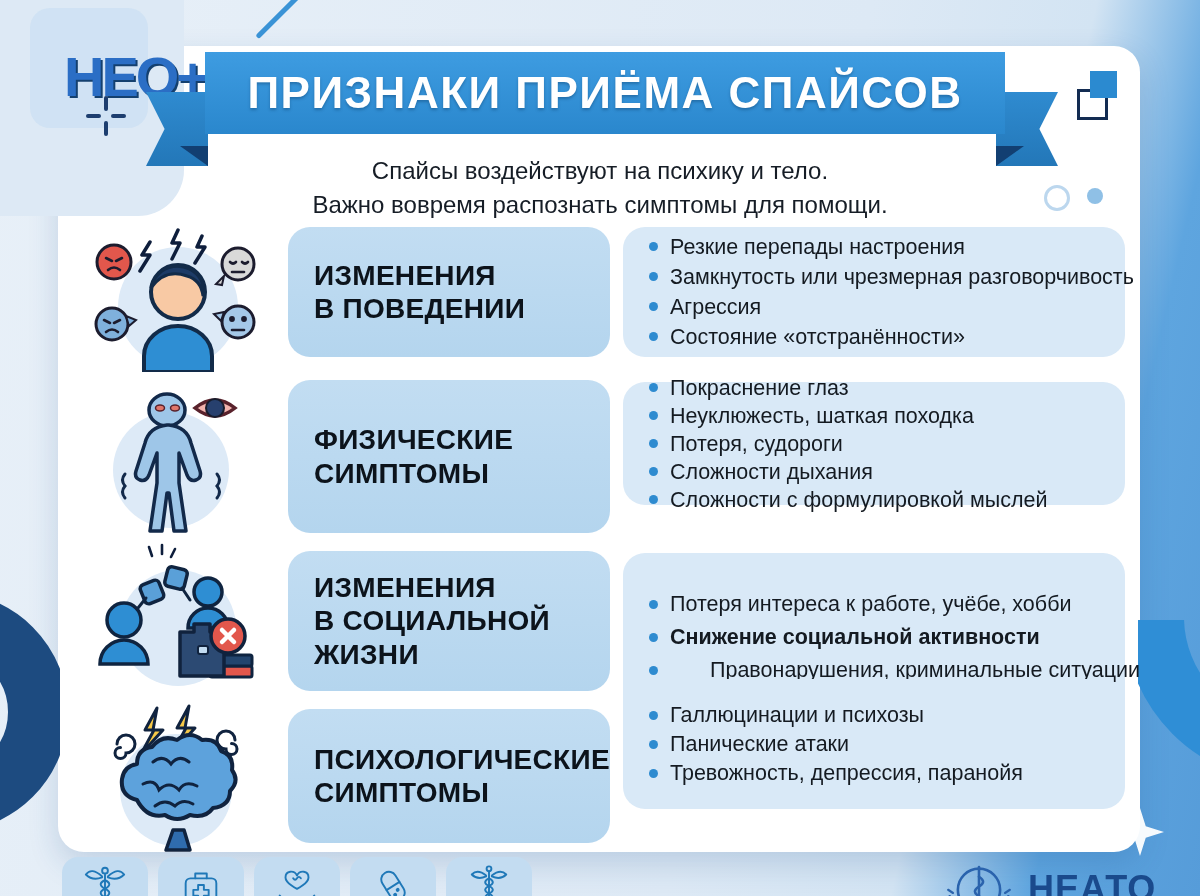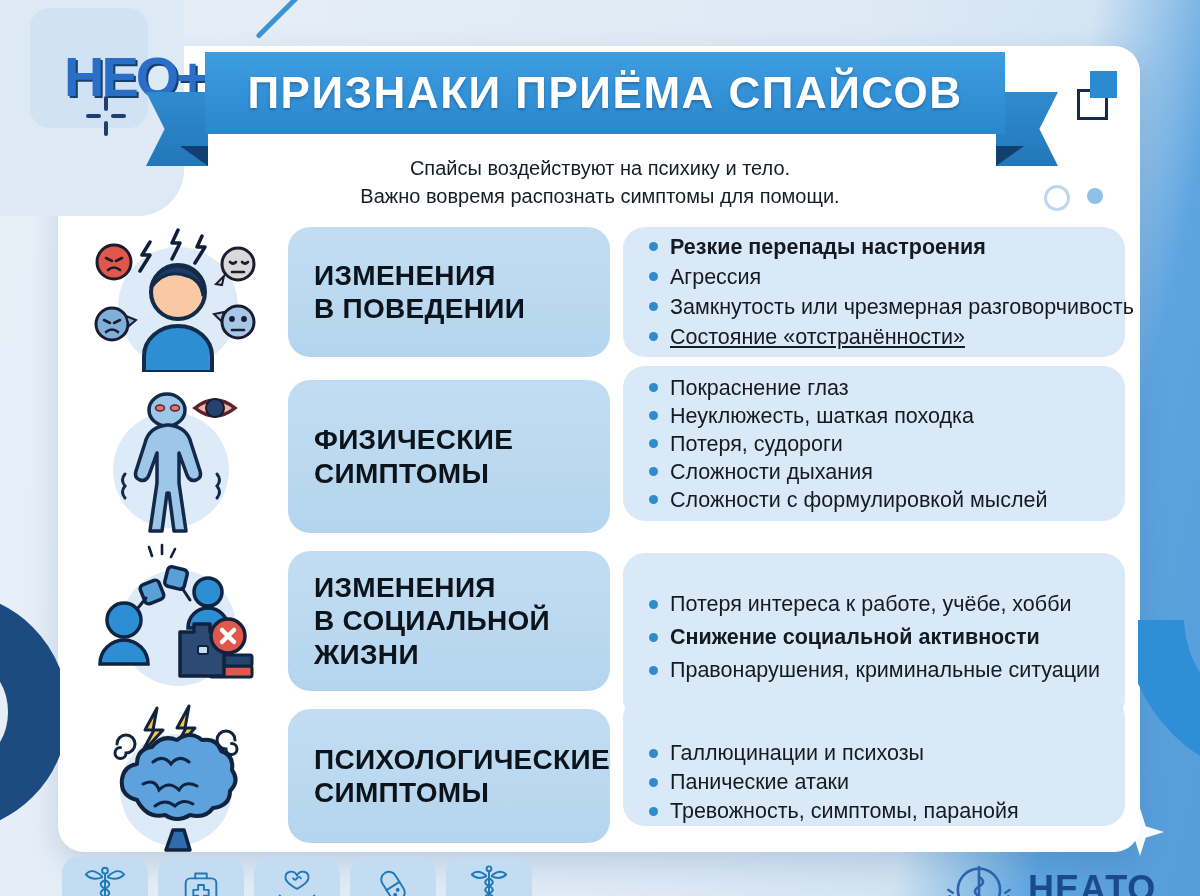--- a/index.html
+++ b/index.html
@@ -22,21 +22,21 @@
     display:flex;align-items:center;justify-content:center;z-index:5;}
   .ribbon-title{color:#ffffff;font-size:44px;font-weight:800;letter-spacing:1.5px;white-space:nowrap;
     text-shadow:0 2px 3px rgba(10,50,90,.35);}
   .ribbon-arm{top:92px;width:62px;height:74px;background:linear-gradient(180deg,#2f8bd0,#2377b8);z-index:3;}
   .arm-left{left:146px;clip-path:polygon(0 0,100% 0,100% 100%,0 100%,30% 50%);}
   .arm-right{left:996px;clip-path:polygon(0 0,100% 0,70% 50%,100% 100%,0 100%);}
   .ribbon-fold{top:146px;width:28px;height:20px;background:#123f72;z-index:4;}
   .fold-left{left:180px;clip-path:polygon(0 0,100% 0,100% 100%);}
   .fold-right{left:996px;clip-path:polygon(0 0,100% 0,0 100%);}
   
-  .intro{left:160px;top:154px;width:880px;text-align:center;font-size:20px;line-height:1.42;color:#161d26;z-index:5;}
+  .intro{left:160px;top:154px;width:880px;text-align:center;font-size:24px;line-height:1.42;color:#161d26;z-index:5;}
   
   .title-box{left:288px;width:322px;background:linear-gradient(180deg,#c2ddf2,#b4d5ee);border-radius:22px;
     display:flex;flex-direction:column;justify-content:center;padding:0 26px;box-sizing:border-box;}
   .title-line{font-size:28px;font-weight:800;color:#0c131b;line-height:1.18;letter-spacing:.3px;}
   .bullet-box{left:623px;width:502px;background:#d9e9f7;border-radius:22px;
     display:flex;flex-direction:column;justify-content:center;padding:0 4px 0 26px;box-sizing:border-box;}
   .bullet{display:flex;align-items:flex-start;font-size:21.5px;color:#141a21;white-space:nowrap;}
   .dot{flex:0 0 9px;width:9px;height:9px;border-radius:50%;background:#2e8bd0;margin:10px 12px 0 0;}
   .icon-wrap{left:84px;width:184px;display:flex;align-items:center;justify-content:center;}
   
@@ -137,33 +137,33 @@
       <path d="M58 150 v-16 a34 30 0 0 1 68 0 v16 z" fill="#2e8ed3" stroke="#122b49" stroke-width="4"></path>
       <circle cx="92" cy="70" r="27" fill="#f8c9a4" stroke="#122b49" stroke-width="4"></circle>
       <path d="M65 66 a27 27 0 0 1 50 -8 q4 10 2 16 q-2 -16 -16 -20 q-22 -8 -36 12 z" fill="#1d3b66" stroke="#122b49" stroke-width="3"></path>
     </svg>
   </div>
   <div class="abs title-box" style="top:227px;height:130px;">
     <div class="title-line">ИЗМЕНЕНИЯ</div>
     <div class="title-line">В ПОВЕДЕНИИ</div>
   </div>
   <div class="abs bullet-box" style="top:227px;height:130px;">
-    <div class="bullet" style="line-height:30px;font-weight:bold;">
+    <div class="bullet" style="line-height:30px;">
         <span class="dot"></span>
         <span>Резкие перепады настроения</span>
       </div>
     <div class="bullet" style="line-height:30px;">
         <span class="dot"></span>
+        <span>Замкнутость или чрезмерная разговорчивость</span>
+      </div>
+    <div class="bullet" style="line-height:30px;">
+        <span class="dot"></span>
         <span>Агрессия</span>
       </div>
     <div class="bullet" style="line-height:30px;">
-        <span class="dot"></span>
-        <span>Замкнутость или чрезмерная разговорчивость</span>
-      </div>
-    <div class="bullet" style="line-height:30px;text-decoration:underline;">
         <span class="dot"></span>
         <span>Состояние «отстранённости»</span>
       </div>
   </div>
 
   <div class="abs icon-wrap" style="top:378px;height:160px;">
     <svg width="170" height="160" viewBox="0 0 170 160">
       <circle cx="80" cy="92" r="58" fill="#ddeaf7"></circle>
       <path d="M104 30 q20 -16 40 0 q-20 16 -40 0 z" fill="#f2b3ae" stroke="#59222c" stroke-width="3.5"></path>
       <circle cx="124" cy="30" r="9" fill="#27406e" stroke="#171c2c" stroke-width="2"></circle>
@@ -176,21 +176,21 @@
         <path d="M76 47 q-18 2 -22 18 l-9 28 q-2 7 4 9 q6 2 9 -5 l8 -22 v30 l-7 48 h12 l5 -38 h2 l5 38 h12 l-7 -48 v-30 l8 22 q3 7 9 5 q6 -2 4 -9 l-9 -28 q-4 -16 -22 -18 z"></path>
       </g>
       <ellipse cx="69" cy="30" rx="4.5" ry="3" fill="#e0766a" stroke="#59222c" stroke-width="1.5"></ellipse>
       <ellipse cx="84" cy="30" rx="4.5" ry="3" fill="#e0766a" stroke="#59222c" stroke-width="1.5"></ellipse>
     </svg>
   </div>
   <div class="abs title-box" style="top:380px;height:153px;">
     <div class="title-line">ФИЗИЧЕСКИЕ</div>
     <div class="title-line">СИМПТОМЫ</div>
   </div>
-  <div class="abs bullet-box" style="top:366px;height:155px;">
+  <div class="abs bullet-box" style="top:382px;height:123px;">
     <div class="bullet" style="line-height:28px;">
         <span class="dot" style="margin-top:9px;"></span>
         <span>Покраснение глаз</span>
       </div>
     <div class="bullet" style="line-height:28px;">
         <span class="dot" style="margin-top:9px;"></span>
         <span>Неуклюжесть, шаткая походка</span>
       </div>
     <div class="bullet" style="line-height:28px;">
         <span class="dot" style="margin-top:9px;"></span>
@@ -244,21 +244,21 @@
   </div>
   <div class="abs bullet-box" style="top:553px;height:168px;">
     <div class="bullet" style="line-height:33px;">
         <span class="dot" style="margin-top:12px;"></span>
         <span>Потеря интереса к работе, учёбе, хобби</span>
       </div>
     <div class="bullet" style="line-height:33px;font-weight:bold;">
         <span class="dot" style="margin-top:12px;"></span>
         <span>Снижение социальной активности</span>
       </div>
-    <div class="bullet" style="line-height:33px;">
+    <div class="bullet" style="line-height:33px;gap:40px;">
         <span class="dot" style="margin-top:12px;"></span>
         <span>Правонарушения, криминальные ситуации</span>
       </div>
   </div>
 
   <div class="abs icon-wrap" style="top:700px;height:156px;">
     <svg width="170" height="156" viewBox="0 0 170 156">
       <circle cx="85" cy="90" r="56" fill="#ddeaf7"></circle>
       <g fill="#f7c948" stroke="#10233f" stroke-width="3" stroke-linejoin="round">
         <path d="M66 8 L54 30 h9 L50 54 L72 30 h-10 Z"></path>
@@ -274,32 +274,32 @@
         <path d="M62 62 q10 -8 18 2 q8 -10 18 -2"></path>
         <path d="M52 84 q12 -6 16 6 q10 -10 20 0 q6 -10 18 -4"></path>
         <path d="M64 106 q10 -8 20 0 q8 -8 18 -2"></path>
       </g>
     </svg>
   </div>
   <div class="abs title-box" style="top:709px;height:134px;">
     <div class="title-line">ПСИХОЛОГИЧЕСКИЕ</div>
     <div class="title-line">СИМПТОМЫ</div>
   </div>
-  <div class="abs bullet-box" style="top:696px;height:130px;justify-content:flex-end;">
+  <div class="abs bullet-box" style="top:679px;height:130px;">
     <div class="bullet" style="line-height:29px;">
         <span class="dot"></span>
         <span>Галлюцинации и психозы</span>
       </div>
     <div class="bullet" style="line-height:29px;">
         <span class="dot"></span>
         <span>Панические атаки</span>
       </div>
     <div class="bullet" style="line-height:29px;">
         <span class="dot"></span>
-        <span>Тревожность, симптомы, паранойя</span>
+        <span>Тревожность, депрессия, паранойя</span>
       </div>
   </div>
 
   <div class="abs tile" style="left:62px;">
     <svg width="46" height="46" viewBox="0 0 48 48" fill="none" stroke="#1f78b8" stroke-width="2" stroke-linecap="round" stroke-linejoin="round">
       <circle cx="24" cy="8" r="3"></circle>
         <line x1="24" y1="12" x2="24" y2="44"></line>
       <path d="M21 14 Q10 4 4 12 Q11 19 21 15"></path>
         <path d="M27 14 Q38 4 44 12 Q37 19 27 15"></path>
       <path d="M24 18 q9 4 0 9 q-9 4 0 9 q9 4 0 9"></path>

